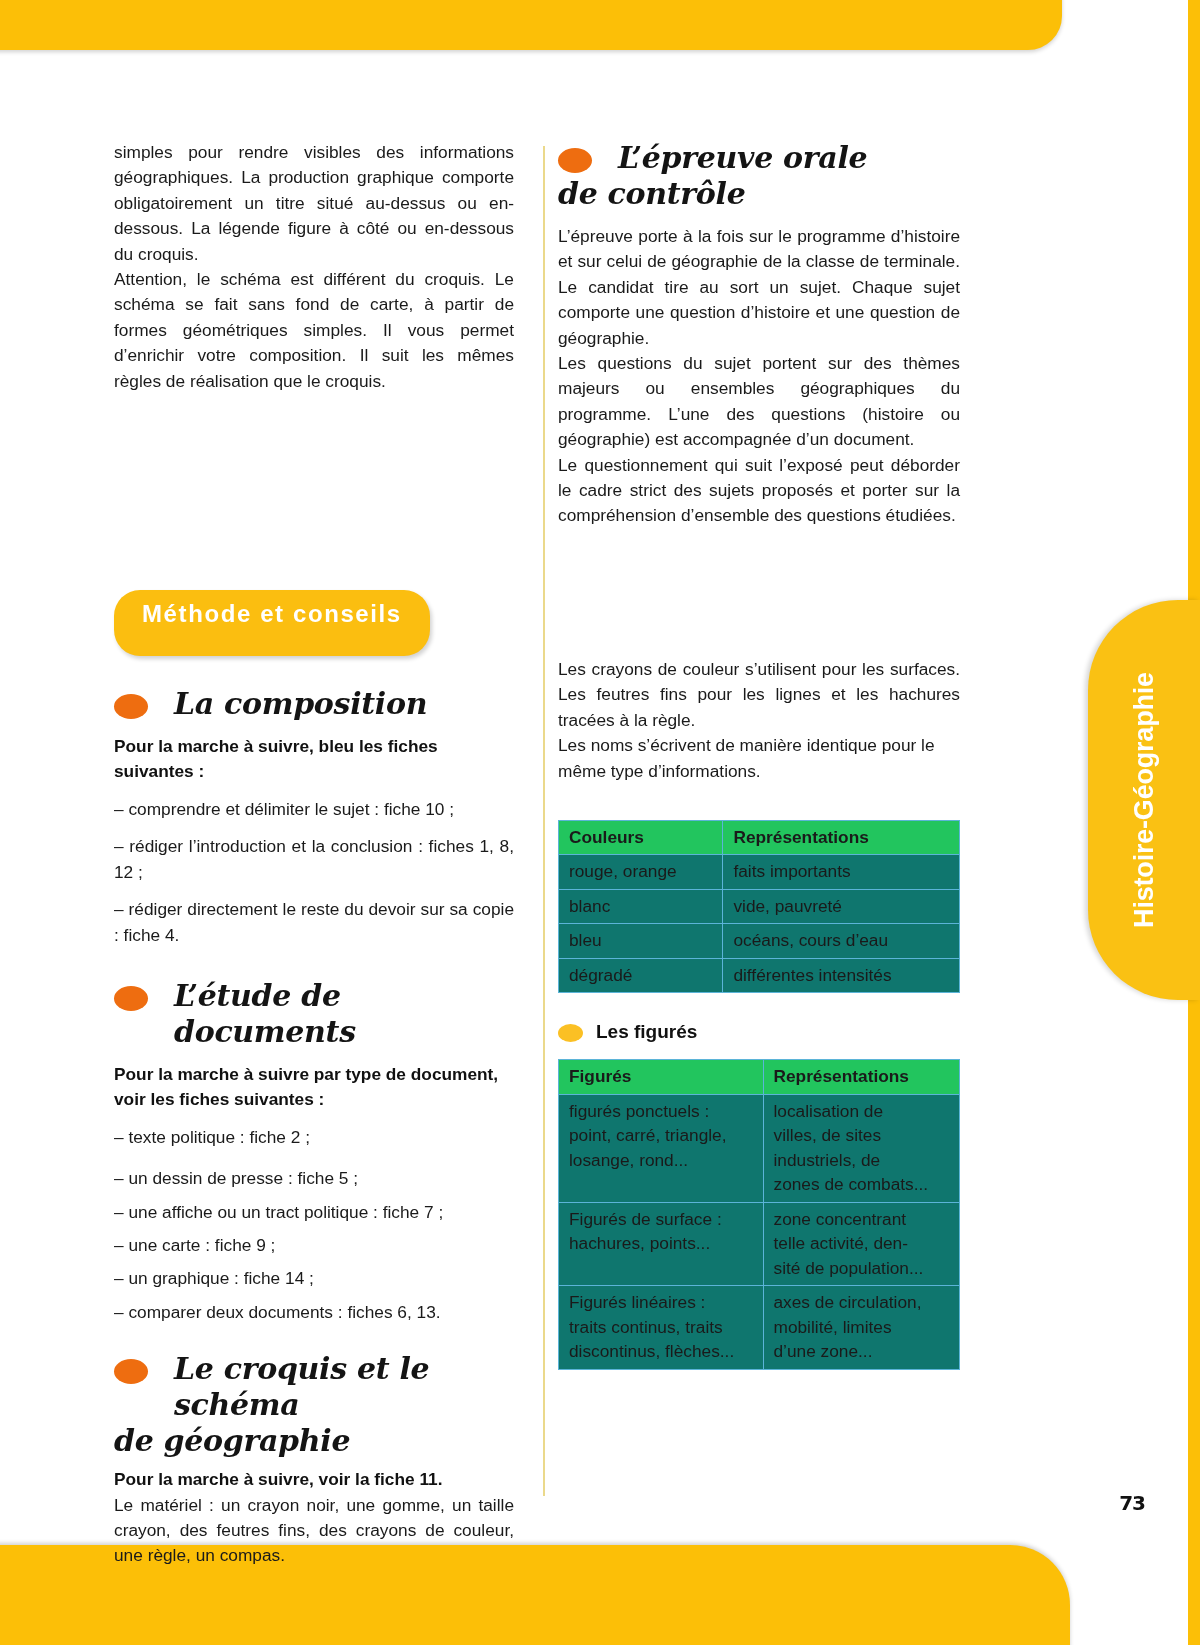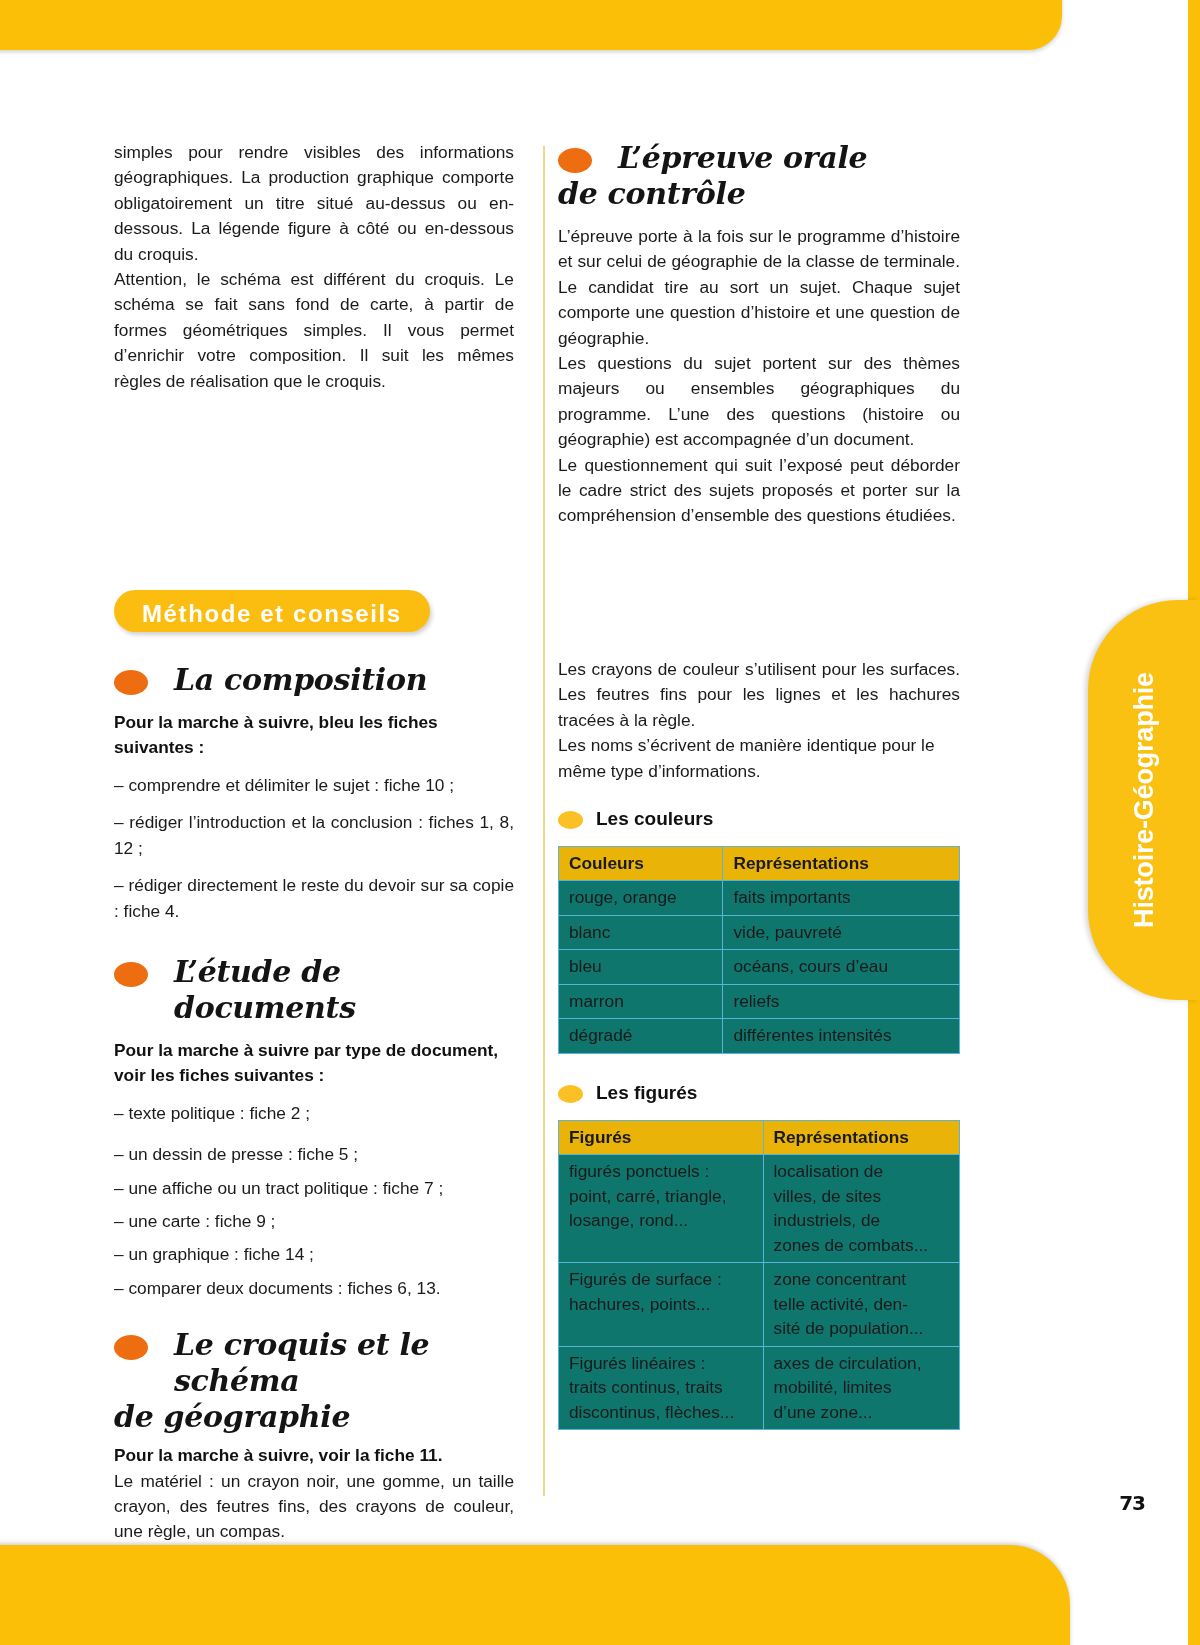--- a/index.html
+++ b/index.html
@@ -171,42 +171,42 @@
   }
 
   
   .pill {
     display: inline-block;
     background: #FBBE10;
     color: #ffffff;
     font-size: 24px;
     font-weight: bold;
     letter-spacing: 1.6px;
-    padding: 10px 28px 4px 28px;
+    padding: 10px 28px 28px 28px;
     border-radius: 26px;
     box-shadow: 2px 3px 4px rgba(0,0,0,0.18);
   }
 
   
   table.grid {
     border-collapse: collapse;
     width: 100%;
     font-size: 17.3px;
     line-height: 24.5px;
     table-layout: fixed;
   }
   table.grid th, table.grid td {
     border: 1px solid #5BB4D8;
     padding: 4px 10px 5px 10px;
     text-align: left;
     vertical-align: top;
     color: #1a1a1a;
   }
   table.grid th {
-    background: #eab308;
+    background: #22c55e;
     font-weight: bold;
   }
   table.grid td { background: #0f766e; }
 
   
   .folio {
     position: absolute;
     right: 55px;
     bottom: 130px;
     font-family: "DejaVu Sans", sans-serif;
@@ -316,24 +316,20 @@
     <p class="body">Les questions du sujet portent sur des thèmes majeurs ou ensembles géographiques du programme. L’une des questions (histoire ou géographie) est accompagnée d’un document.</p>
     <p class="body">Le questionnement qui suit l’exposé peut déborder le cadre strict des sujets proposés et porter sur la compréhension d’ensemble des questions étudiées.</p>
 
     <div style="height:128px"></div>
 
     <p class="body">Les crayons de couleur s’utilisent pour les surfaces. Les feutres fins pour les lignes et les hachures tracées à la règle.</p>
     <p class="body last">Les noms s’écrivent de manière identique pour le même type d’informations.</p>
 
     <div class="sp22"></div>
 
-    <h3 class="sub-head">
-      <span class="bullet-sm"></span>
-      <span>Les couleurs</span>
-    </h3>
 
     <div class="sp14"></div>
 
     <table class="grid">
       <colgroup>
           <col style="width:41%">
           <col style="width:59%">
         </colgroup>
       <thead>
         <tr>
@@ -346,24 +342,20 @@
           <td>rouge, orange</td>
           <td>faits importants</td>
         </tr>
         <tr>
           <td>blanc</td>
           <td>vide, pauvreté</td>
         </tr>
         <tr>
           <td>bleu</td>
           <td>océans, cours d’eau</td>
-        </tr>
-        <tr>
-          <td>marron</td>
-          <td>reliefs</td>
         </tr>
         <tr>
           <td>dégradé</td>
           <td>différentes intensités</td>
         </tr>
       </tbody>
     </table>
 
     <div class="sp26"></div>
 

